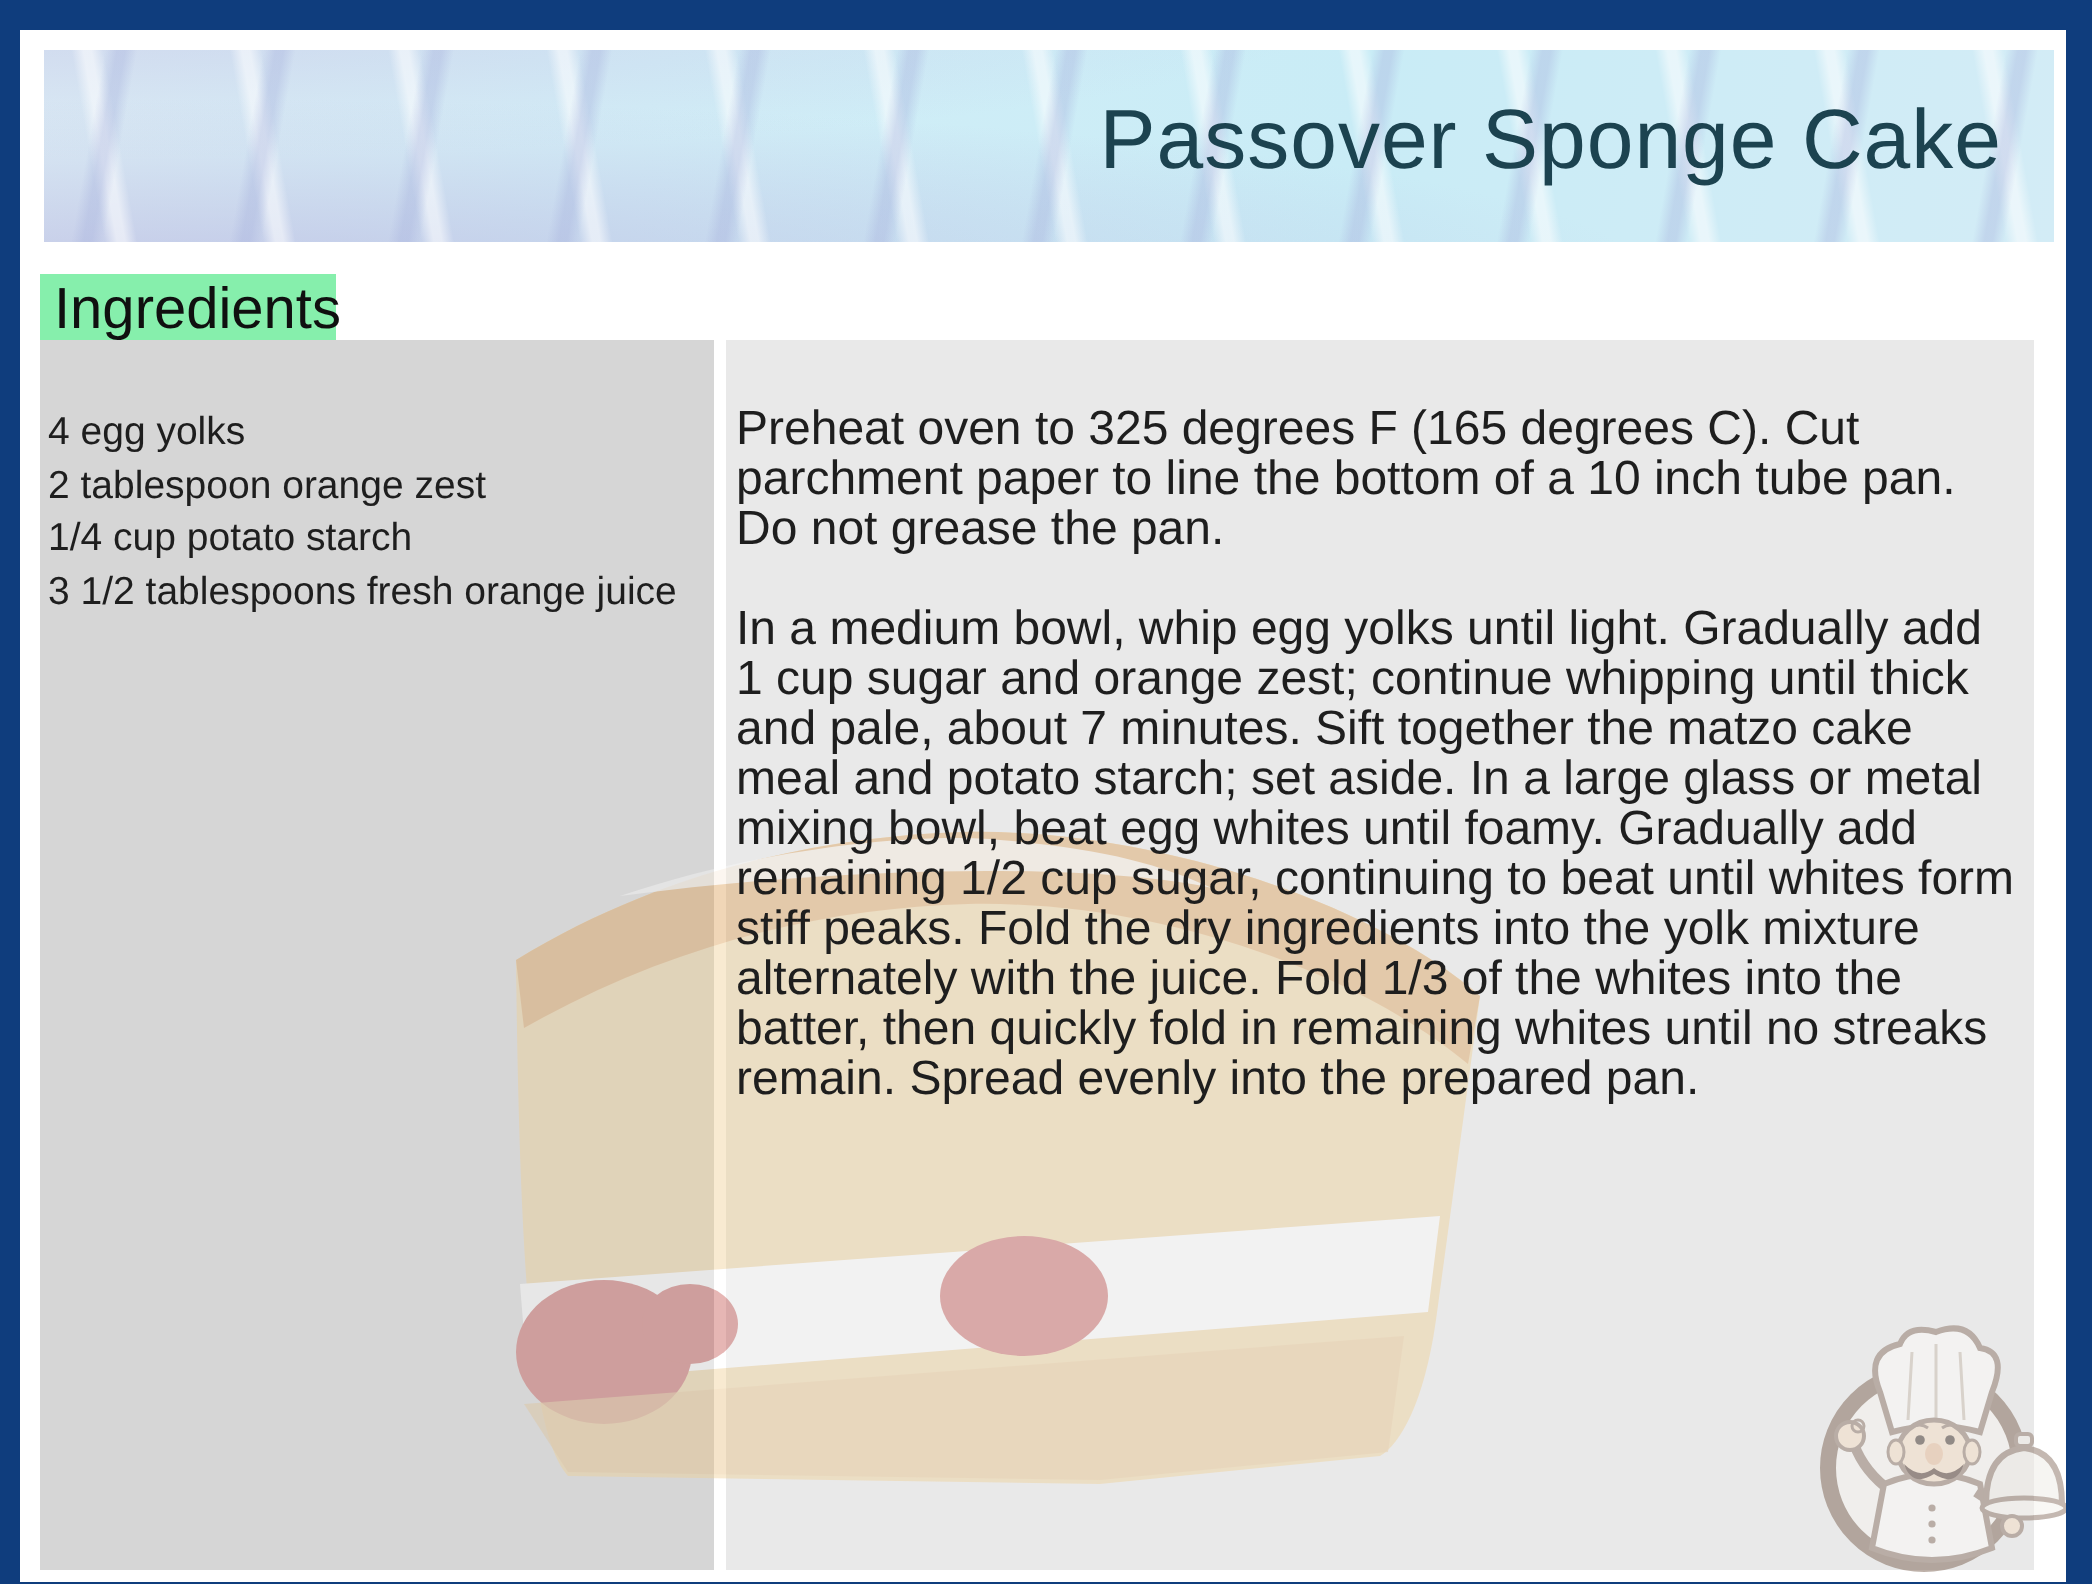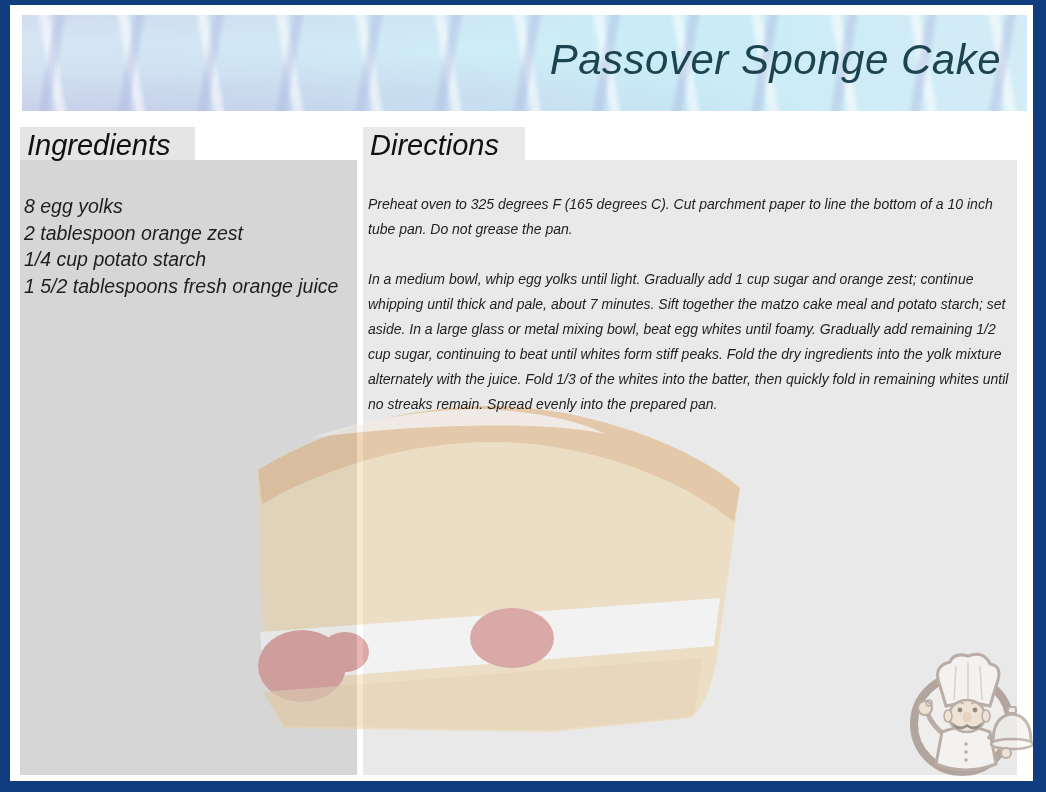--- a/index.html
+++ b/index.html
@@ -3,22 +3,22 @@
 <meta charset="utf-8">
 <style>
   html,body{margin:0;padding:0;}
   body{width:1046px;height:792px;font-family:"Liberation Sans",sans-serif;}
 
   .frame{
     position:relative;width:1046px;height:792px;
     background:#0f3d7d;box-sizing:border-box;
   }
   .page{
-    position:absolute;left:10px;top:5px;width:1023px;height:776px;
-    background:#ffffff;overflow:hidden;font-style:italic;
+    position:absolute;left:10px;top:15px;width:1023px;height:776px;
+    background:#ffffff;overflow:hidden;
   }
 
   
   .banner{
     position:absolute;left:12px;top:10px;width:1005px;height:96px;
     display:flex;align-items:center;justify-content:flex-end;
     background:
       repeating-linear-gradient(100deg,
         rgba(167,178,221,0) 0 30px, rgba(167,178,221,.38) 36px 40px, rgba(167,178,221,0) 46px 78px),
       repeating-linear-gradient(80deg,
@@ -34,63 +34,62 @@
   }
 
   
   .sec-heading{
     position:absolute;top:122px;height:33px;
     background:inherit;
     font-size:29px;font-weight:400;color:#101010;
     padding:2px 0 0 7px;box-sizing:border-box;
     z-index:2;
   }
-  .ing-heading{left:10px;width:175px;background:#e5e5e5;}
+  .ing-heading{left:10px;width:148px;background:#86efac;}
   .dir-heading{left:353px;width:162px;background:#e9e9e9;}
 
   
   .col-body{position:absolute;top:155px;height:615px;box-sizing:border-box;}
   .ing-body{left:10px;width:337px;background:#d6d6d6;padding:33px 8px 0 4px;}
   .dir-body{left:353px;width:654px;background:#e9e9e9;padding:32px 8px 0 5px;}
 
   .ing-body ul{
     list-style:none;margin:0;padding:0;
     font-size:19.5px;line-height:26.5px;color:#1e1e1e;
     position:relative;z-index:2;
   }
   .dir-body p{
     margin:0 0 25px 0;
-    font-size:14px;line-height:25px;color:#1e1e1e;
+    font-size:24px;line-height:25px;color:#1e1e1e;
     position:relative;z-index:2;
   }
 
   
   .cake-wm{position:absolute;left:240px;top:395px;width:495px;height:340px;z-index:1;opacity:.42;pointer-events:none;}
   .chef-wm{position:absolute;left:890px;top:647px;width:135px;height:128px;z-index:1;opacity:.5;pointer-events:none;}
 </style>
 </head>
 <body>
 
 <div class="frame">
   <div class="page">
 
     <div class="banner">
       <h1>Passover Sponge Cake</h1>
     </div>
 
     <div class="sec-heading ing-heading">Ingredients</div>
 
-    <div class="sec-heading dir-heading">Directions</div>
 
     <section class="col-body ing-body">
       <ul>
-        <li>8 egg yolks</li>
+        <li>4 egg yolks</li>
         <li>2 tablespoon orange zest</li>
         <li>1/4 cup potato starch</li>
-        <li>1 5/2 tablespoons fresh orange juice</li>
+        <li>3 1/2 tablespoons fresh orange juice</li>
       </ul>
     </section>
 
     <section class="col-body dir-body">
       <p>Preheat oven to 325 degrees F (165 degrees C). Cut parchment paper to line the bottom of a 10 inch tube pan. Do not grease the pan.</p>
       <p>In a medium bowl, whip egg yolks until light. Gradually add 1 cup sugar and orange zest; continue whipping until thick and pale, about 7 minutes. Sift together the matzo cake meal and potato starch; set aside. In a large glass or metal mixing bowl, beat egg whites until foamy. Gradually add remaining 1/2 cup sugar, continuing to beat until whites form stiff peaks. Fold the dry ingredients into the yolk mixture alternately with the juice. Fold 1/3 of the whites into the batter, then quickly fold in remaining whites until no streaks remain. Spread evenly into the prepared pan.</p>
     </section>
 
     <svg class="cake-wm" viewBox="0 0 495 340" xmlns="http://www.w3.org/2000/svg" aria-hidden="true">
 

